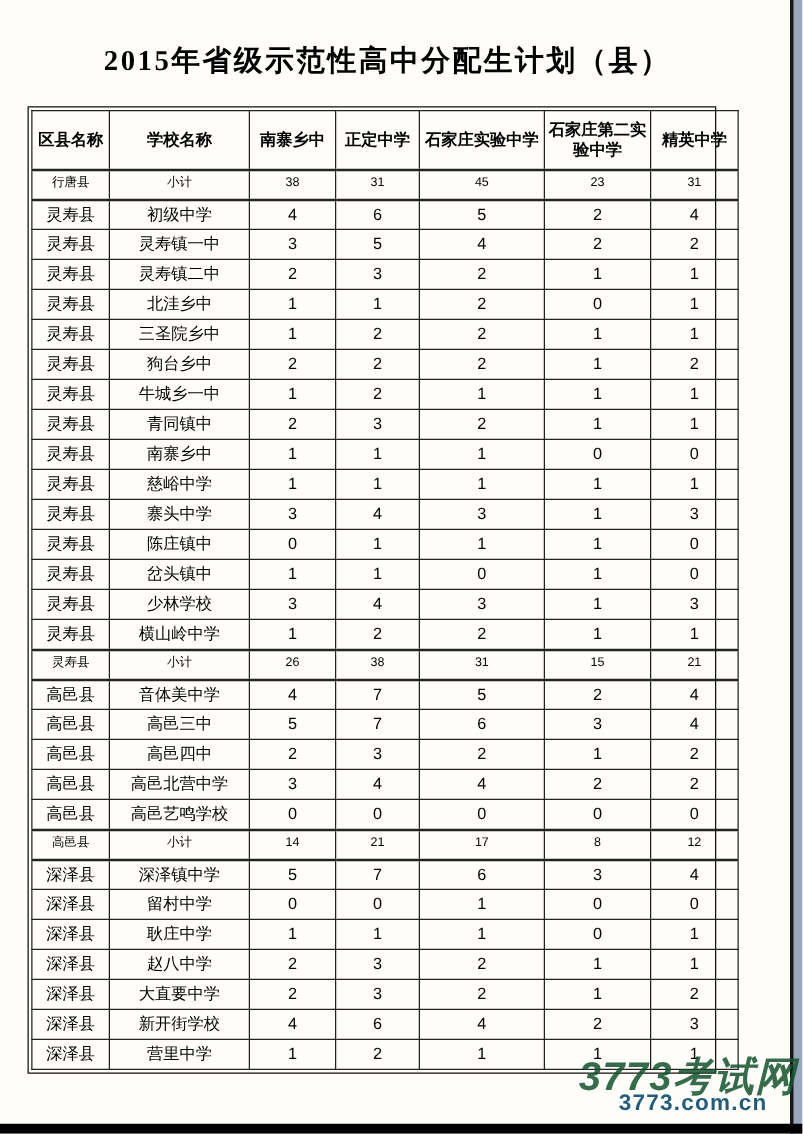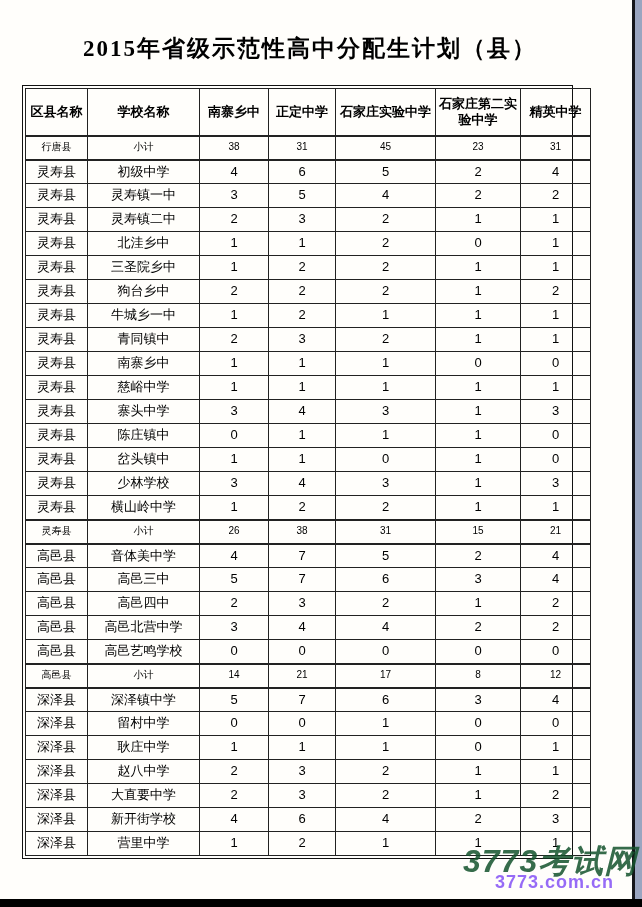--- a/index.html
+++ b/index.html
@@ -417,14 +417,14 @@
           <td>1</td>
           <td>1</td>
           <td>1</td>
         </tr>
       </tbody>
   </table>
 </div>
 
 <div class="watermark">
   <div class="wm-line1" style="color: #14532d;">3773考试网</div>
-  <div class="wm-line2" style="color: #8b5cf6;">3773.com.cn</div>
+  <div class="wm-line2" style="color: #0c4a6e;">3773.com.cn</div>
 </div>
 
 </body></html>

